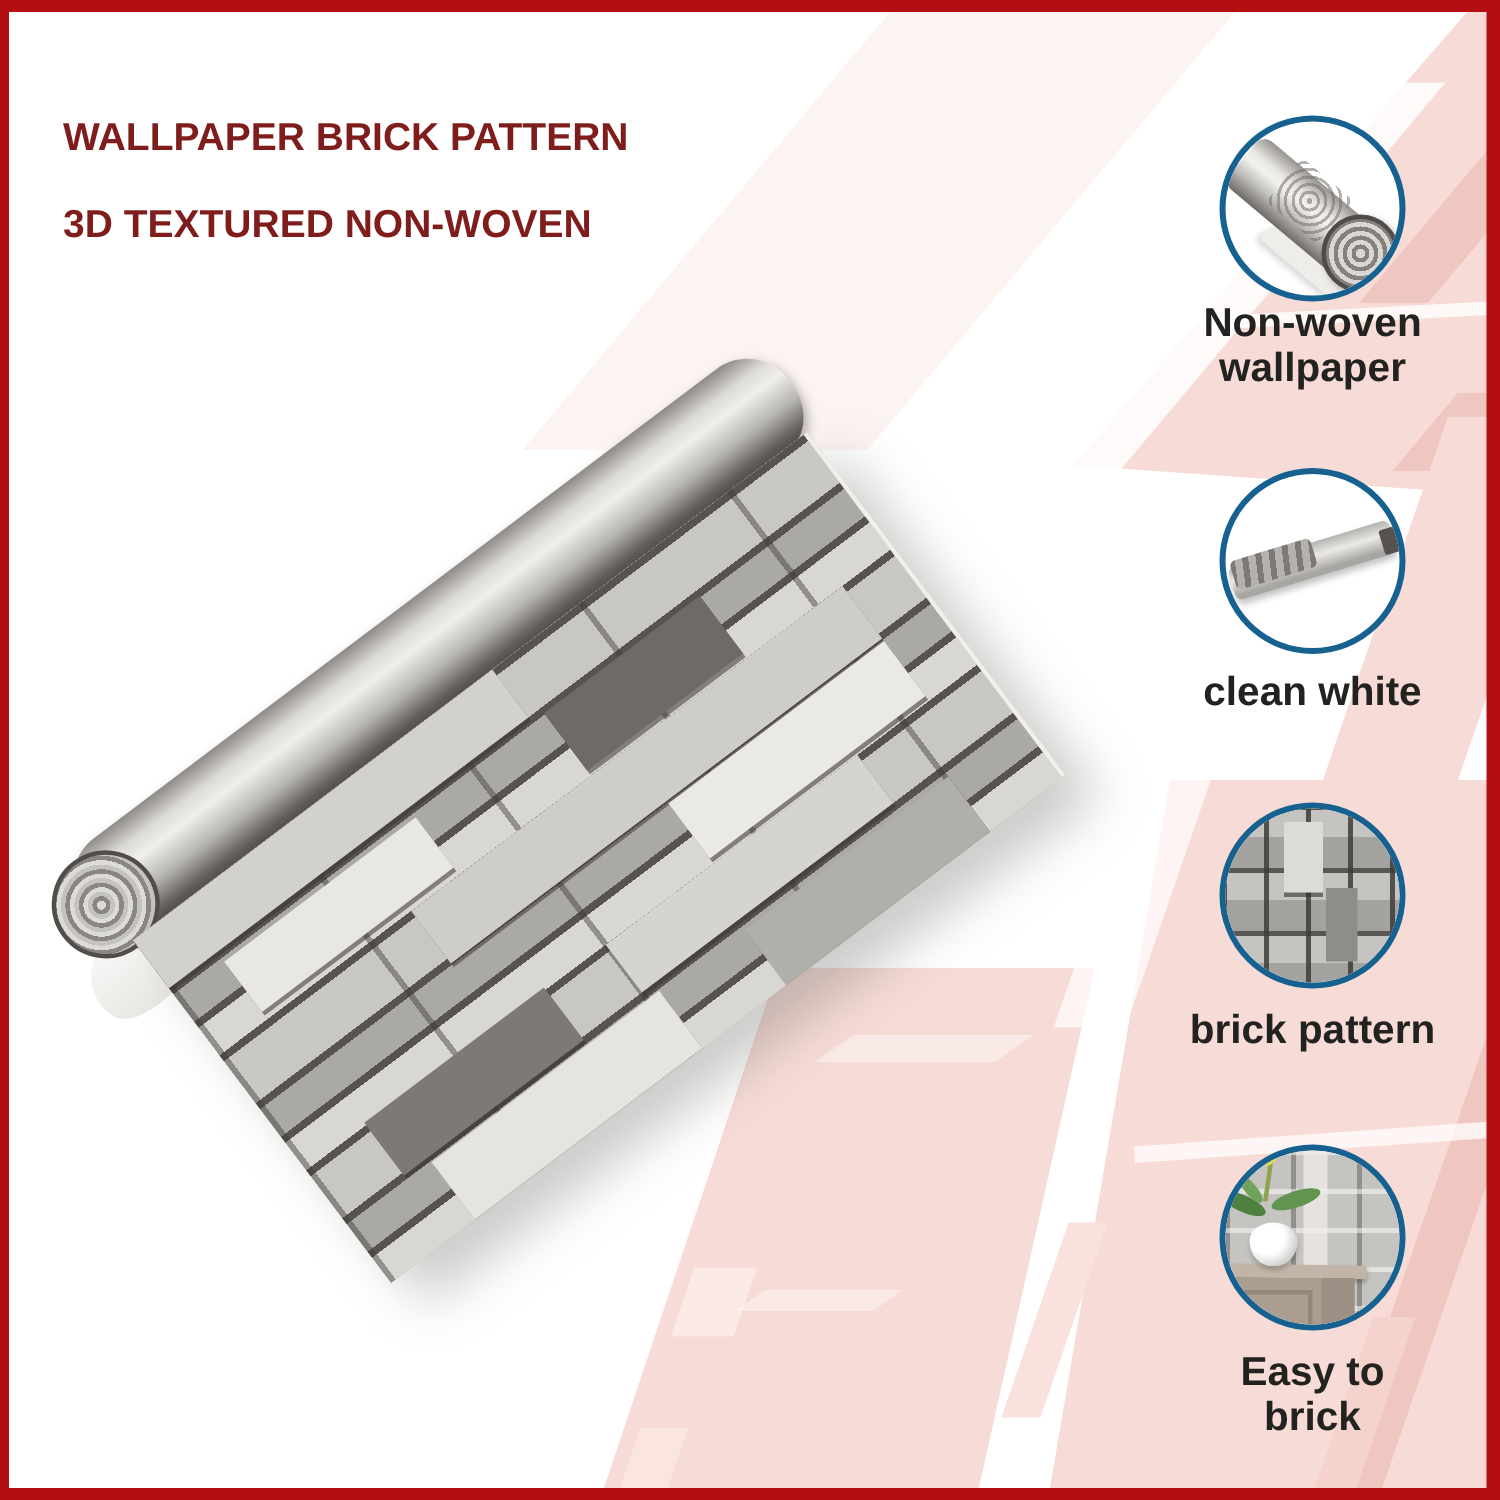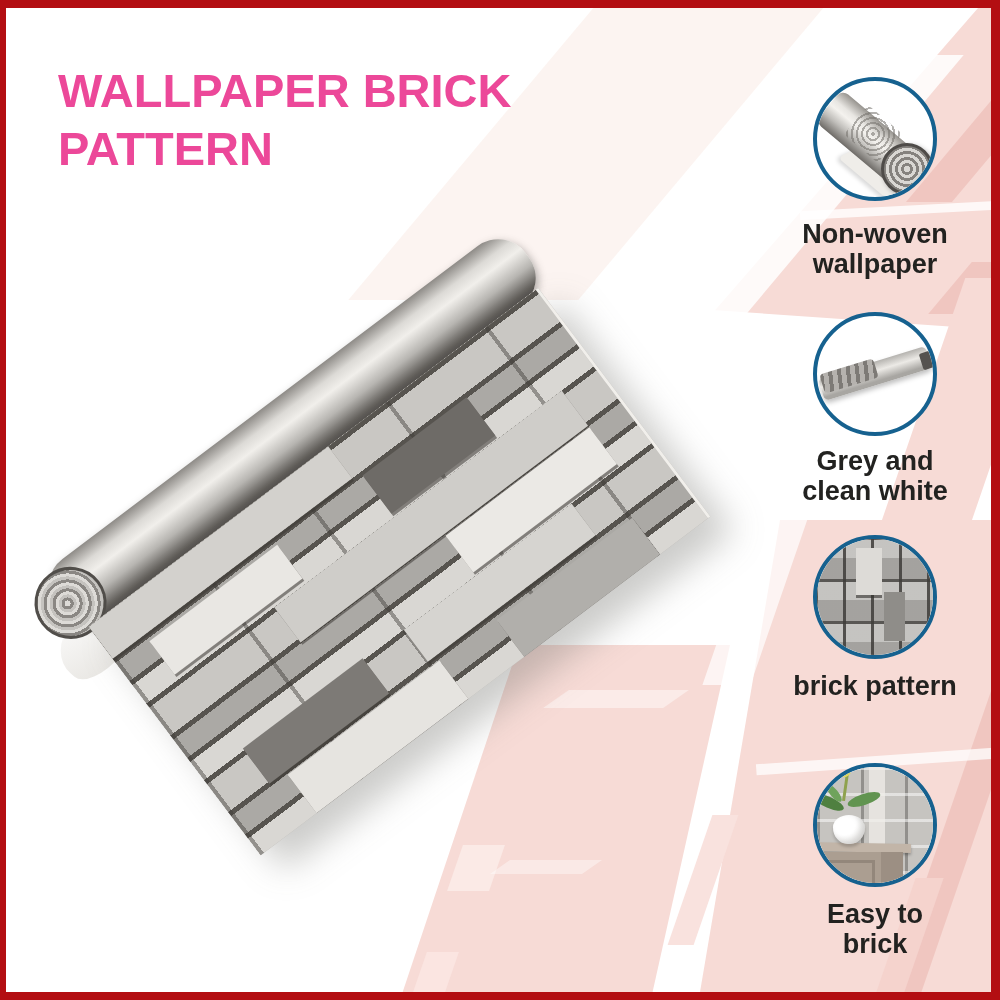--- a/index.html
+++ b/index.html
@@ -38,22 +38,22 @@
   #slash-mid{left:742px;top:455px;width:48px;height:230px;transform:skewX(-19deg);background:rgba(255,255,255,.7);}
 
   
   .frame{position:absolute;background:#b30e12;z-index:40;}
   #frame-top{left:0;top:0;width:1000px;height:8px;}
   #frame-bottom{left:0;top:992px;width:1000px;height:8px;}
   #frame-left{left:0;top:0;width:6px;height:1000px;}
   #frame-right{left:991px;top:0;width:9px;height:1000px;}
 
   
-  #title{position:absolute;left:58px;top:62px;width:600px;z-index:10;
-    color:#ec4899;font-weight:bold;font-size:47px;line-height:58px;letter-spacing:0px;}
+  #title{position:absolute;left:42px;top:62px;width:600px;z-index:10;
+    color:#7f1d1d;font-weight:bold;font-size:26px;line-height:58px;letter-spacing:0px;}
 
   
   #product{position:absolute;left:0;top:0;width:1000px;height:1000px;z-index:5;pointer-events:none;}
   #sheet{position:absolute;left:105px;top:390px;width:560px;height:330px;
     transform:rotate(-37deg);}
   #sheet-pattern{position:absolute;left:0;top:44px;width:560px;height:286px;overflow:hidden;
     border-right:3px solid #f1efeb;
     box-shadow:10px 26px 34px rgba(110,108,104,.35);
     background-color:#b5b3af;
     background-image:
@@ -81,21 +81,21 @@
   #roll-end{position:absolute;left:-36px;top:-22px;width:66px;height:66px;border-radius:50%;
     border:3px solid #514e4a;
     background:repeating-radial-gradient(circle at 46% 48%,#dddbd7 0 3px,#8a8783 3px 6px,#c5c3bf 6px 9px);}
 
   
   .feature-circle{position:absolute;left:813px;width:124px;height:124px;border-radius:50%;
     border:4px solid #16618f;background:#ffffff;overflow:hidden;z-index:20;box-sizing:border-box;}
   #circle1{top:77px;} #circle2{top:312px;} #circle3{top:535px;} #circle4{top:763px;}
   .feature-label{position:absolute;left:750px;width:250px;text-align:center;z-index:21;
     color:#222220;font-weight:bold;font-size:27px;line-height:30px;}
-  #label1{top:219px;} #label2{top:446px;} #label3{top:671px;} #label4{top:899px;}
+  #label1{top:200px;} #label2{top:446px;} #label3{top:671px;} #label4{top:899px;}
 
   
   .art{position:absolute;inset:0;}
   #c1-flap{position:absolute;left:26px;top:78px;width:64px;height:26px;background:#efede9;
     transform:rotate(40deg) skewX(-25deg);border-radius:6px;box-shadow:0 3px 4px rgba(0,0,0,.15);}
   #c1-tube{position:absolute;left:4px;top:16px;width:116px;height:42px;transform:rotate(40deg);
     transform-origin:18% 60%;border-radius:8px 20px 20px 8px;
     background:linear-gradient(180deg,#97948f 0,#e8e6e2 30%,#f4f2ee 45%,#c0beba 70%,#6e6b67 100%);}
   #c1-tex{position:absolute;left:34px;top:34px;width:44px;height:38px;transform:rotate(40deg);
     background:repeating-radial-gradient(circle,rgba(116,113,108,.55) 0 2px,rgba(116,113,108,0) 2px 5px);
@@ -165,20 +165,21 @@
     <div class="shape" id="acc-r2"></div>
     <div class="shape" id="slash-mid"></div>
     <div class="shape" id="chev1"></div>
     <div class="shape" id="chev2"></div>
     <div class="shape" id="chev3"></div>
     <div class="shape" id="chev4"></div>
   </div>
 
   <div id="title">
     <div>WALLPAPER BRICK PATTERN</div>
+    <div>3D TEXTURED NON-WOVEN</div>
   </div>
 
   <div id="product">
     <div id="sheet">
       <div id="roll-flap"></div>
       <div id="roll-tube"></div>
       <div id="roll-end"></div>
       <div id="sheet-pattern">
         <div class="patch" id="sp1"></div>
         <div class="patch" id="sp2"></div>
@@ -207,21 +208,20 @@
   </div>
 
   <div class="feature-circle" id="circle2">
     <div class="art">
       <div id="c2-tube"></div>
       <div id="c2-dark"></div>
       <div id="c2-tip"></div>
     </div>
   </div>
   <div class="feature-label" id="label2">
-    <div>Grey and</div>
     <div>clean white</div>
   </div>
 
   <div class="feature-circle" id="circle3">
     <div class="art">
       <div id="c3-bricks"></div>
       <div id="c3-p1"></div>
       <div id="c3-p2"></div>
     </div>
   </div>

